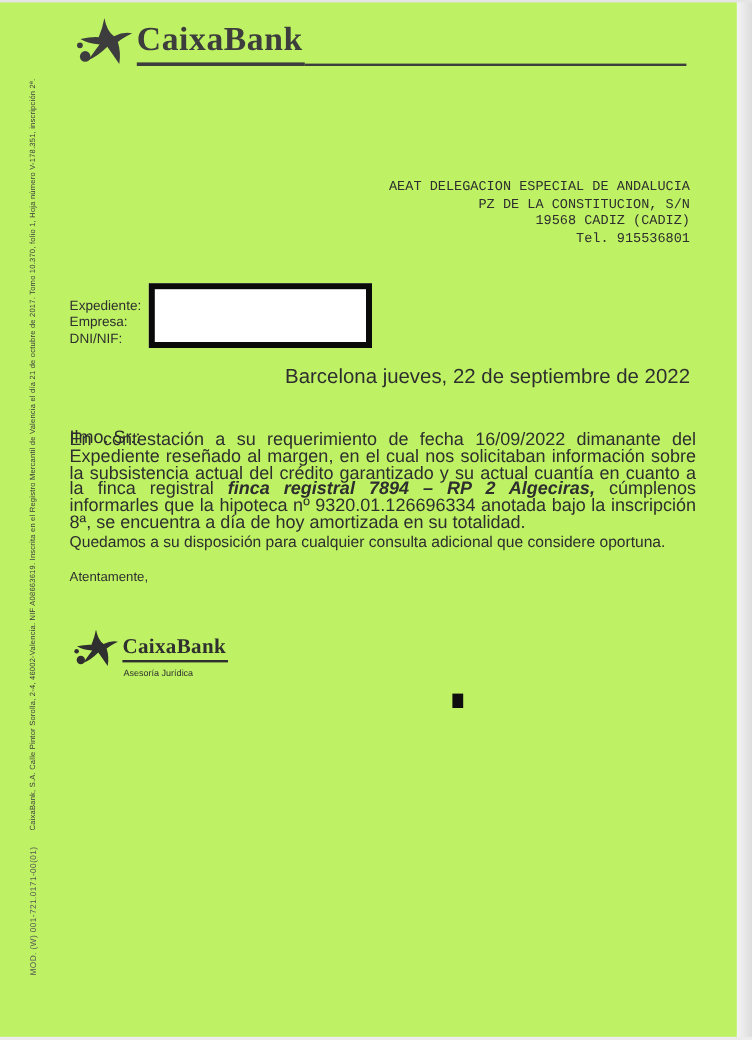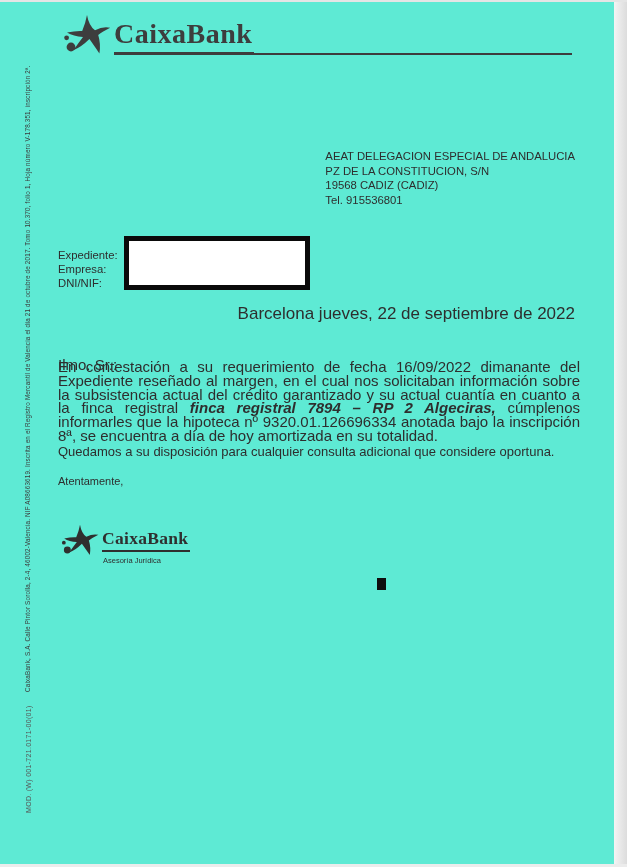--- a/index.html
+++ b/index.html
@@ -4,41 +4,41 @@
 <style>
   * { margin:0; padding:0; box-sizing:border-box; }
   html,body { width:627px; height:867px; }
   body {
     font-family:"Liberation Sans", sans-serif;
     background:#fff;
     position:relative;
     overflow:hidden;
     color:#2e2e2e;
   }
-  .page { position:absolute; inset:0; background:#5eead4; }
+  .page { position:absolute; inset:0; background:#bef264; }
   
   .scan-edge-right { position:absolute; top:0; right:0; width:13px; height:867px;
     background:linear-gradient(to right,#f4f4f4,#dcdcdc); }
   .scan-edge-top { position:absolute; top:0; left:0; width:627px; height:2px; background:#e5e5e5; }
   .scan-edge-bottom { position:absolute; bottom:0; left:0; width:627px; height:3px; background:#ececec; }
 
   
   .logo-star { position:absolute; left:63px; top:14px; width:48px; height:42px; }
   .logo-star svg { width:100%; height:100%; }
   .brand-text {
     position:absolute; left:114px; top:18px;
     font-family:"Liberation Serif", serif;
     font-size:28px; font-weight:600; color:#3d3d3d; letter-spacing:0.5px;
   }
   .brand-rule-thick { position:absolute; left:114px; top:52px; width:140px; height:3px; background:#3d3d3d; }
   .brand-rule-thin  { position:absolute; left:254px; top:52.5px; width:318px; height:2px; background:#3d3d3d; }
 
   
-  .recipient { position:absolute; top:149px; right:52px; text-align:left;
-    font-size:11.3px; line-height:14.5px; color:#2e2e2e; }
+  .recipient { position:absolute; top:149px; right:52px; text-align:right;
+    font-size:11.3px; line-height:14.5px; color:#2e2e2e;font-family:Liberation Mono, monospace; }
 
   
   .ref-labels { position:absolute; left:58px; top:236px; font-size:11.3px; line-height:14px;margin-top:12px; }
   .redaction-box { position:absolute; left:124px; top:236px; width:186px; height:54px;
     border:5px solid #0a0a0a; background:#fff; }
 
   .date-line { position:absolute; top:304px; right:52px; font-size:17px; }
 
   .salutation { position:absolute; left:58px; top:340px; font-size:15px;margin-top:16px; }
 

